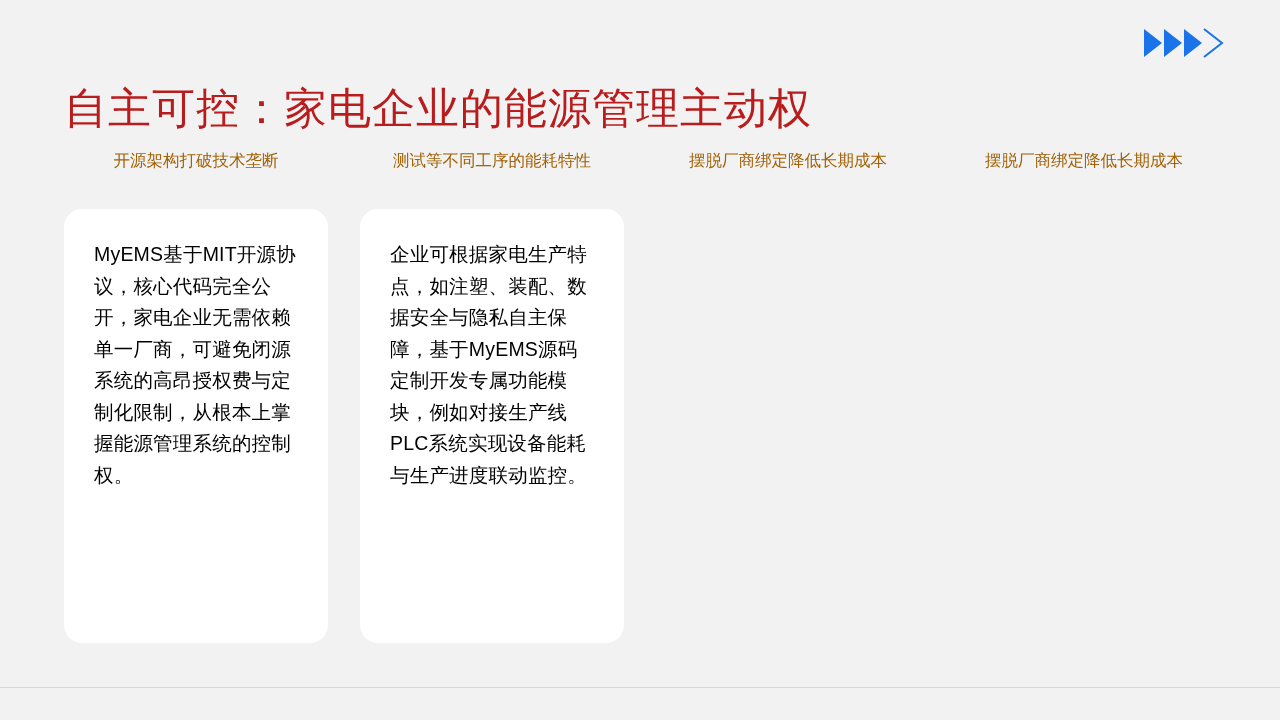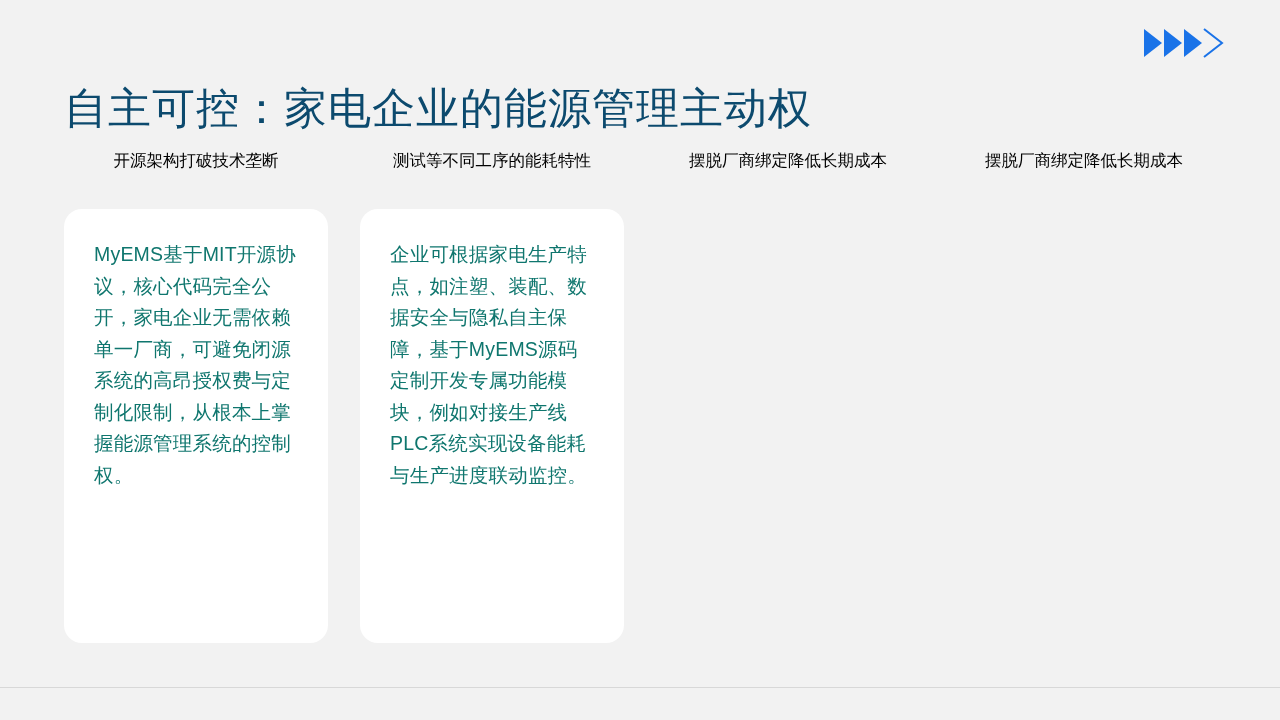--- a/index.html
+++ b/index.html
@@ -26,59 +26,59 @@
     right: 46px;
     width: 92px;
     height: 34px;
   }
   .slide-title {
     position: absolute;
     top: 54px;
     left: 64px;
     font-size: 43px;
     line-height: 1.2;
-    color: #0c4a6e;
+    color: #b91c1c;
     font-weight: 400;
     letter-spacing: 1px;
     white-space: nowrap;
   }
   .columns {
     position: absolute;
     top: 150px;
     left: 64px;
     width: 1152px;
     display: flex;
     justify-content: space-between;
   }
   .column {
     width: 264px;
     display: flex;
     flex-direction: column;
     align-items: center;
   }
   .col-heading {
     font-size: 16.5px;
-    color: #000000;
+    color: #a16207;
     font-weight: 400;
     text-align: center;
     margin-bottom: 37px;
     white-space: nowrap;
   }
   .card {
     width: 264px;
     height: 434px;
     background: #ffffff;
     border-radius: 18px;
     box-sizing: border-box;
     padding: 30px 28px 24px 30px;
   }
   .card-text {
     font-size: 19.5px;
     line-height: 1.62;
-    color: #0f766e;
+    color: #000000;
     letter-spacing: 0.2px;
     word-break: break-word;
   }
   .bottom-rule {
     position: absolute;
     left: 0;
     bottom: 32px;
     width: 1280px;
     height: 1px;
     background: #d8d8d8;

